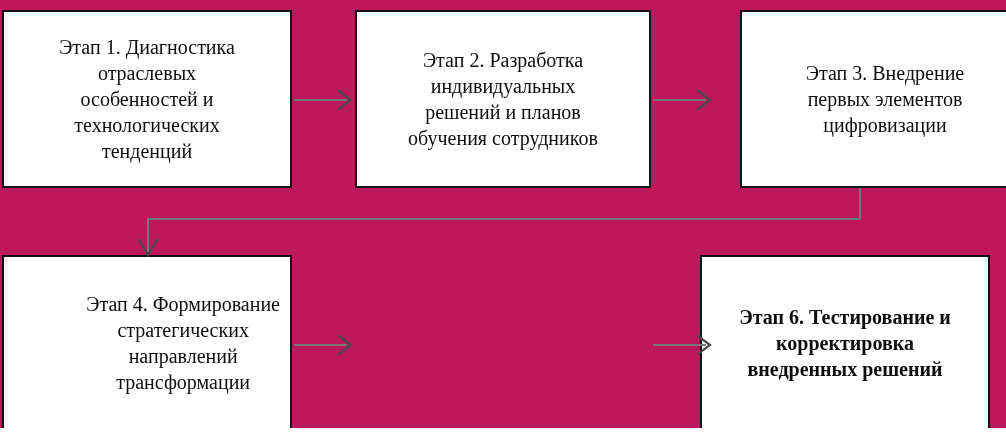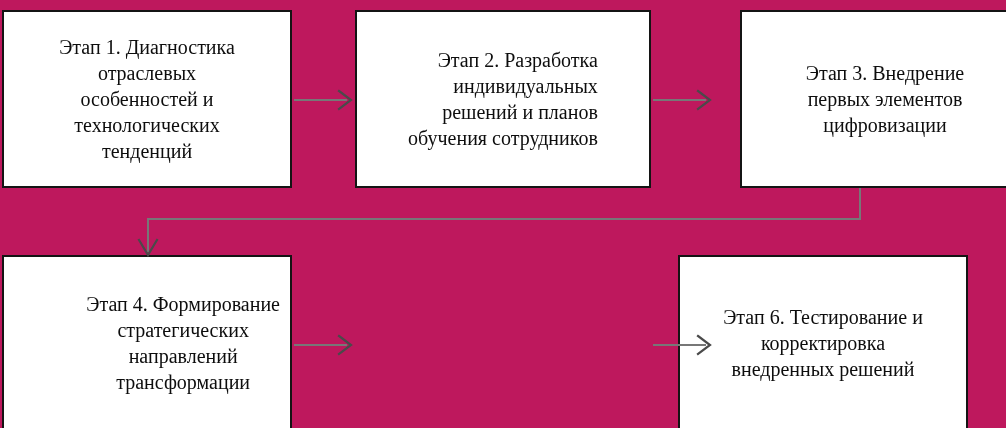--- a/index.html
+++ b/index.html
@@ -30,26 +30,26 @@
     padding: 4px 10px;
     white-space: pre-line;
     font-family: "Liberation Serif", "DejaVu Serif", serif;
   }
   .node-label {
     display: block;
     white-space: pre-line;
   }
   
   #node-1 { left: 2px;   top: 10px;  width: 290px; height: 178px; }
-  #node-2 { left: 355px; top: 10px;  width: 296px; height: 178px; text-align: right; }
+  #node-2 { left: 355px; top: 10px;  width: 296px; height: 178px; }
   #node-3 { left: 740px; top: 10px;  width: 290px; height: 178px; }
   
   #node-4 { left: 2px;   top: 255px; width: 290px; height: 176px; justify-content: flex-end; }
   #node-5 { left: 355px; top: 255px; width: 296px; height: 176px; }
-  #node-6 { left: 678px; top: 255px; width: 290px; height: 176px; }
+  #node-6 { left: 700px; top: 255px; width: 290px; height: 176px; font-weight: bold; }
 
   .conn {
     position: absolute;
     overflow: visible;
     pointer-events: none;
   }
   #conn-1-2 { left: 292px; top: 84px;  width: 64px;  height: 32px; }
   #conn-2-3 { left: 651px; top: 84px;  width: 64px;  height: 32px; }
   #conn-4-5 { left: 292px; top: 329px; width: 64px;  height: 32px; }
   #conn-5-6 { left: 651px; top: 329px; width: 64px;  height: 32px; }

